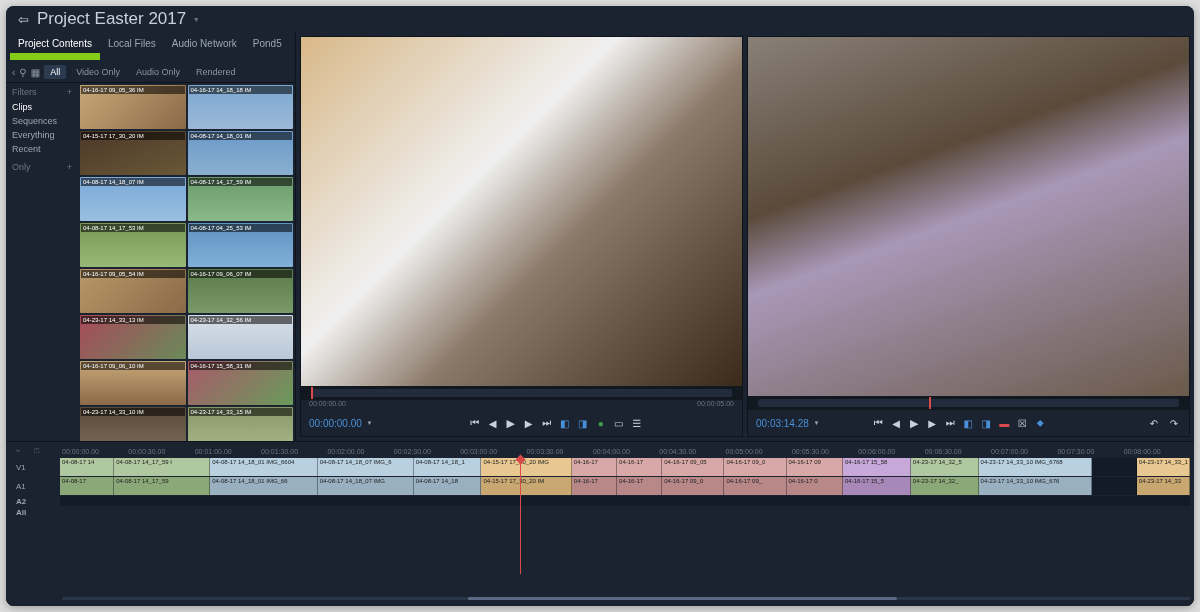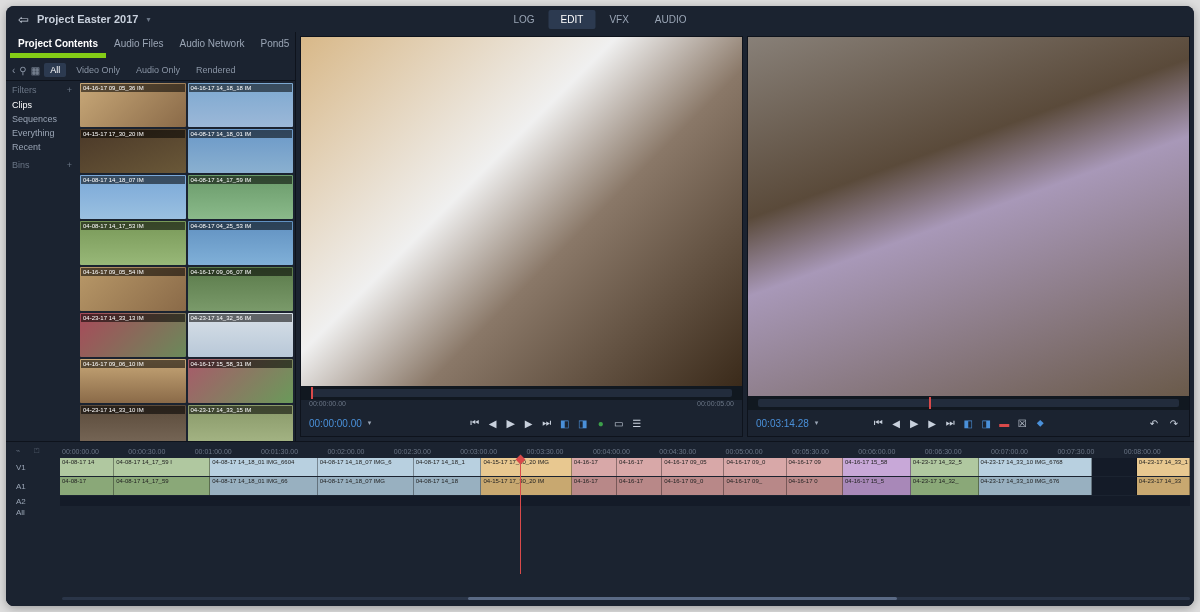--- a/index.html
+++ b/index.html
@@ -6,30 +6,30 @@
 body { background: #ddd; width: 1200px; height: 612px; overflow: hidden; padding: 6px; }
 .window { width: 100%; height: 100%; background: #1b2330; border-radius: 8px; overflow: hidden; display: flex; flex-direction: column; box-shadow: 0 2px 10px rgba(0,0,0,0.3); }
 .titlebar { height: 22px; background: #e8e8e8; display: flex; align-items: center; padding: 0 8px; position: relative; }
 .traffic { display: flex; gap: 6px; }
 .tl { width: 11px; height: 11px; border-radius: 50%; }
 .tl.red { background: #ff5f56; } .tl.yel { background: #ffbd2e; } .tl.grn { background: #27c93f; }
 .title { position: absolute; left: 50%; transform: translateX(-50%); font-size: 11px; color: #444; }
 .topbar { height: 26px; background: #1b2330; display: flex; align-items: center; padding: 0 12px; color: #c8d0dc; font-size: 11px; }
 .topbar-left { display: flex; align-items: center; gap: 8px; }
 .back-ic { font-size: 13px; cursor: pointer; }
-.proj { font-weight: 700; font-size: 11px; }
+.proj { font-weight: 400; font-size: 17px; }
 .maintabs { position: absolute; left: 50%; transform: translateX(-50%); display: flex; gap: 2px; }
 .mtab { padding: 4px 12px; font-size: 10px; color: #9aa5b5; cursor: pointer; border-radius: 2px; }
 .mtab.act { background: #2c3a50; color: #fff; }
 .content { flex: 1; display: flex; flex-direction: column; background: #1b2330; min-height: 0; }
 .upper { flex: 1; display: flex; min-height: 0; }
 .sidebar { width: 290px; background: #1b2330; display: flex; flex-direction: column; border-right: 1px solid #0e131c; }
 .srctabs { display: flex; gap: 0; padding: 2px 4px; font-size: 10px; }
 .stab { padding: 4px 8px; color: #9aa5b5; cursor: pointer; white-space: nowrap; }
-.stab.act { color: #fff; border-bottom: 5px solid #84cc16; font-weight: bold; }
+.stab.act { color: #fff; border-bottom: 7px solid #84cc16; }
 .filterbar { display: flex; align-items: center; gap: 4px; padding: 3px 6px; border-bottom: 1px solid #0e131c; }
 .fbbtn { font-size: 9px; color: #8a95a5; padding: 2px 6px; cursor: pointer; border-radius: 2px; }
 .fbbtn.act { background: #2c3a50; color: #fff; }
 .fbic { color: #8a95a5; font-size: 10px; cursor: pointer; }
 .sidebody { flex: 1; display: flex; min-height: 0; }
 .filterpanel { width: 72px; padding: 4px 6px; font-size: 9px; color: #9aa5b5; }
 .fp-hdr { display: flex; justify-content: space-between; color: #6a7585; margin-bottom: 3px; }
 .fp-item { padding: 2px 0; cursor: pointer; }
 .fp-item.sel { color: #fff; }
 .thumbs { flex: 1; overflow: hidden; padding: 2px; display: grid; grid-template-columns: 1fr 1fr; gap: 2px; grid-auto-rows: 44px; }
@@ -49,21 +49,21 @@
 .tc { color: #4a90d9; font-size: 10px; }
 .vbtns { display: flex; gap: 4px; margin: 0 auto; align-items: center; }
 .vb { width: 14px; height: 14px; color: #c8d0dc; cursor: pointer; font-size: 10px; display: flex; align-items: center; justify-content: center; }
 .vb.play { font-size: 11px; }
 .vb.blue { color: #4a90d9; } .vb.green { color: #3ca04a; } .vb.red { color: #d94a4a; }
 .timeline { height: 165px; background: #1b2330; border-top: 1px solid #0e131c; display: flex; flex-direction: column; padding: 2px 4px; position: relative; }
 .truler { height: 14px; display: flex; align-items: center; font-size: 7px; color: #6a7585; padding-left: 52px; position: relative; }
 .tick { flex: 1; text-align: left; }
 .trks { flex: 1; display: flex; flex-direction: column; gap: 1px; position: relative; }
 .trk { display: flex; height: 18px; align-items: stretch; }
-.trk.thin { height: 10px; }
+.trk.thin { height: 10px; font-weight: bold; }
 .tlbl { width: 50px; font-size: 8px; color: #9aa5b5; display: flex; align-items: center; padding-left: 6px; background: #1b2330; }
 .tlane { flex: 1; background: #141b28; position: relative; display: flex; overflow: hidden; }
 .clip { height: 100%; border-right: 1px solid rgba(0,0,0,0.35); font-size: 6px; color: #222; padding: 1px 2px; white-space: nowrap; overflow: hidden; }
 .playhead { position: absolute; top: 0; bottom: 18px; width: 1px; background: #d94a4a; z-index: 5; }
 .ph-head { position: absolute; top: -2px; left: -3px; width: 7px; height: 7px; background: #d94a4a; transform: rotate(45deg); }
 .tl-scroll { height: 12px; display: flex; align-items: center; padding-left: 52px; }
 .tl-scroll-track { flex: 1; height: 3px; background: #2a3548; border-radius: 2px; position: relative; }
 .tl-scroll-thumb { position: absolute; height: 100%; background: #5a6a85; border-radius: 2px; }
 .seqlink { color: #4a90d9; }
 </style>
@@ -71,34 +71,28 @@
 <body>
 
 <div class="window">
 
   <div class="topbar">
     <div class="topbar-left">
       <span class="back-ic">⇦</span>
       <span class="proj">Project Easter 2017</span>
       <span style="color:#6a7585;font-size:8px">▾</span>
     </div>
-    <div class="maintabs">
-      <div class="mtab">LOG</div>
-      <div class="mtab act">EDIT</div>
-      <div class="mtab">VFX</div>
-      <div class="mtab">AUDIO</div>
-    </div>
   </div>
 
   <div class="content">
     <div class="upper">
       <div class="sidebar">
         <div class="srctabs">
           <div class="stab act">Project Contents</div>
-          <div class="stab">Audio Files</div>
+          <div class="stab">Local Files</div>
           <div class="stab">Audio Network</div>
           <div class="stab">Pond5</div>
         </div>
         <div class="filterbar">
           <span class="fbic">‹</span>
           <span class="fbic">⚲</span>
           <span class="fbic">▦</span>
           <span class="fbbtn act">All</span>
           <span class="fbbtn">Video Only</span>
           <span class="fbbtn">Audio Only</span>
@@ -108,21 +102,21 @@
           <div class="filterpanel">
             <div class="fp-hdr">
                 <span>Filters</span>
                 <span>+</span>
               </div>
             <div class="fp-item sel">Clips</div>
             <div class="fp-item">Sequences</div>
             <div class="fp-item">Everything</div>
             <div class="fp-item">Recent</div>
             <div class="fp-hdr" style="margin-top:6px">
-                <span>Bins</span>
+                <span>Only</span>
                 <span>+</span>
               </div>
           </div>
           <div class="thumbs" id="thumbs">
               <div class="thumb" style="background: linear-gradient(135deg, rgb(200, 168, 120), rgb(138, 106, 72));">
                 <div class="thumb-lbl">04-16-17 09_05_36 IM</div>
               </div>
               <div class="thumb" style="background: linear-gradient(rgb(124, 168, 208), rgb(156, 184, 216));">
                 <div class="thumb-lbl">04-16-17 14_18_18 IM</div>
               </div>

